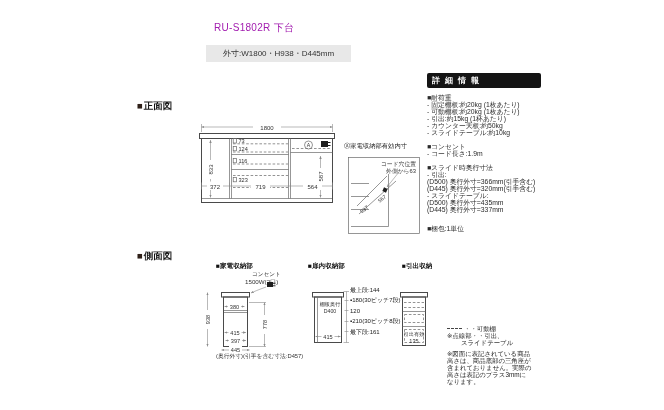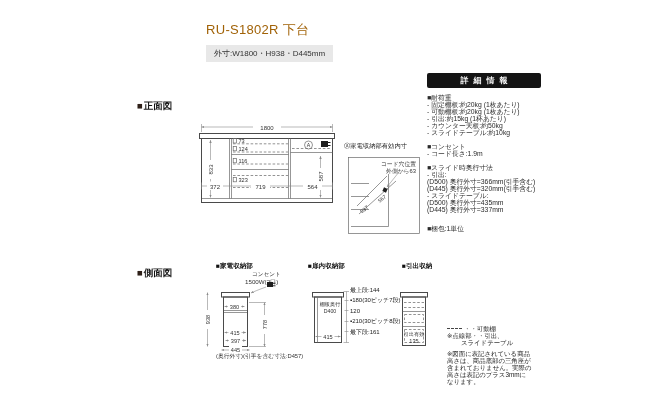--- a/index.html
+++ b/index.html
@@ -1,37 +1,37 @@
 <!DOCTYPE html>
 <html><head>
 <meta charset="utf-8">
 <style>
   *{margin:0;padding:0;box-sizing:border-box}
   html,body{width:664px;height:410px;background:#ffffff;overflow:hidden;
     font-family:"Liberation Sans","DejaVu Sans",sans-serif;position:relative}
   .t{position:absolute;color:#222;white-space:nowrap}
-  #title{left:206px;top:21px;font-size:13px;font-weight:500;color:#a16207;letter-spacing:.3px}
-  #badge{left:206px;top:45px;font-size:8px;background:#e8e8e8;color:#333;padding:3px 8px}
+  #title{left:214px;top:21px;font-size:10px;font-weight:500;color:#a21caf;letter-spacing:.3px}
+  #badge{left:206px;top:45px;font-size:8px;background:#e8e8e8;color:#333;padding:3px 17px}
   .seclab{font-size:9.5px;font-weight:700;color:#111}
   .seclab .mk{color:#2e2018;margin-right:1px}
   #front-lab{left:137px;top:100px}
-  #side-lab{left:137px;top:267px}
+  #side-lab{left:137px;top:250px}
   .sublab{font-size:6.6px;font-weight:700;color:#111}
   #ap-lab{left:216px;top:262px}
   #door-lab{left:308px;top:262px}
   #dr-lab{left:402px;top:262px}
   #callout-lab{left:344px;top:142px;font-size:6.3px;color:#222}
   .cord{font-size:5.8px;color:#333;width:50px;text-align:right}
   #cord1{left:366px;top:160px}
   #cord2{left:366px;top:167px}
   #outlet1{left:252px;top:271px;font-size:5.6px;color:#333}
   #outlet2{left:245px;top:278px;font-size:6.2px;color:#333}
   #caption1{left:216px;top:352px;font-size:5.8px;color:#333}
   #info-head{left:427px;top:73px;width:114px;height:15px;background:#141414;color:#fff;
-    border-radius:2px;font-size:8px;font-weight:700;text-align:center;line-height:15px;
+    border-radius:2px;font-size:8px;font-weight:700;text-align:left;line-height:15px;
     letter-spacing:5px;padding-left:5px}
   #info-body{left:427px;top:94px;width:134px}
   .ig{margin-bottom:7px}
   .ig4{margin-top:12px}
   .igt,.igl{font-size:6.8px;line-height:7px;color:#2b2b2b;white-space:nowrap}
   #door-ann{left:350px;top:285px}
   .ann{font-size:6px;line-height:10.4px;color:#222;white-space:nowrap}
   #legend{left:447px;top:325px}
   .lg{font-size:6.4px;line-height:7px;color:#222;white-space:nowrap}
   .lg .dashspl{display:inline-block;width:15px;height:0;border-top:1.6px dashed #444;

